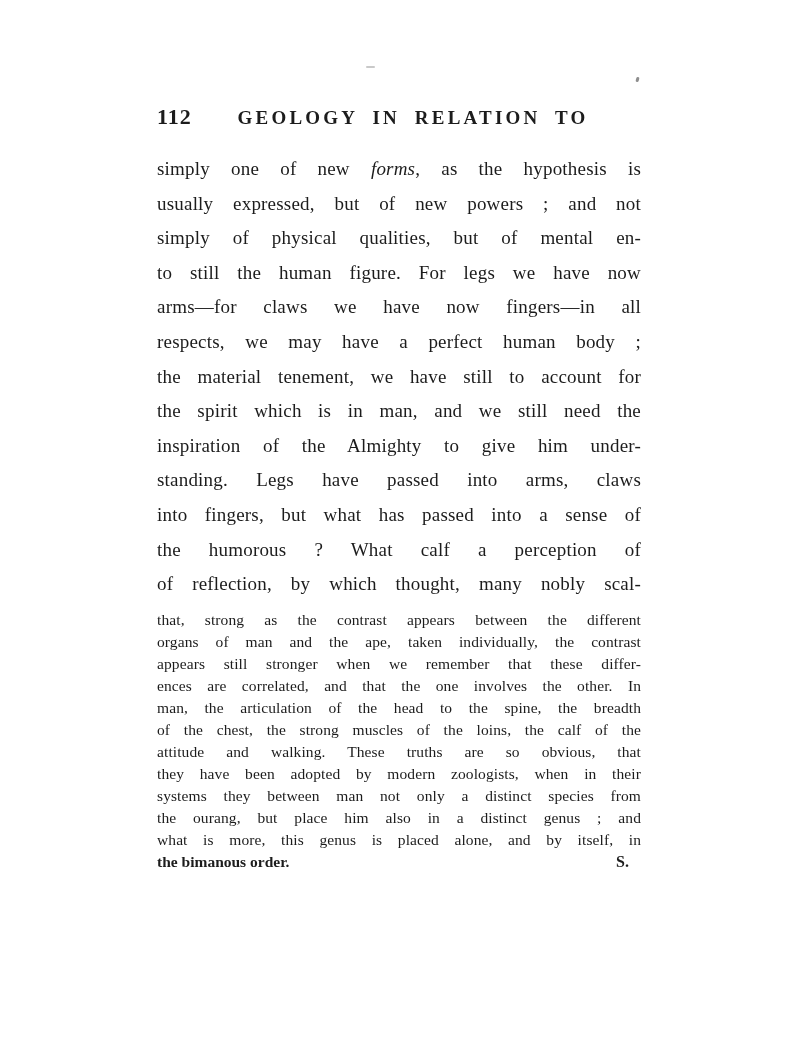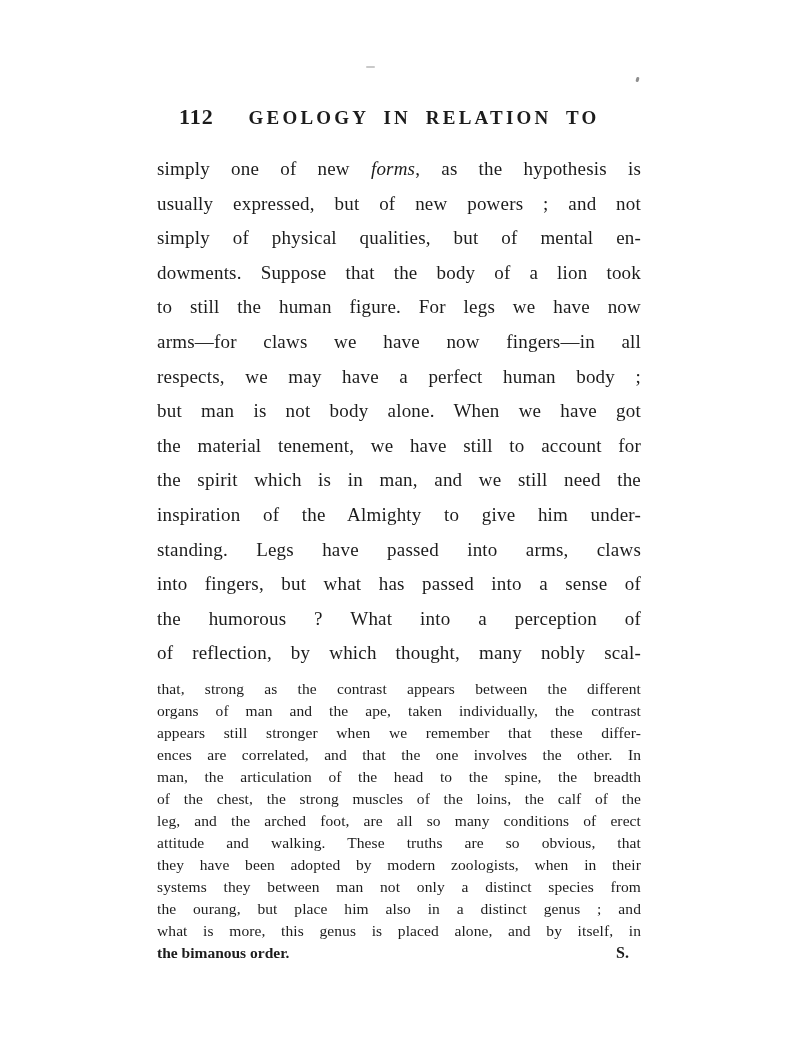--- a/index.html
+++ b/index.html
@@ -16,21 +16,20 @@
     font-family: "Liberation Serif", serif;
     color: #1c1c1c;
     box-sizing: border-box;
     padding: 104px 159px 0 157px;
   }
   
   .running-header {
     position: relative;
     height: 26px;
     margin-bottom: 22px;
-    margin-left: 22px;
   }
   .page-number {
     position: absolute;
     left: 0;
     top: 0;
     font-size: 22px;
     font-weight: bold;
     letter-spacing: 1px;
   }
   .header-title {
@@ -113,43 +112,40 @@
 
   <div class="running-header">
     <span class="page-number">112</span>
     <span class="header-title">GEOLOGY IN RELATION TO</span>
   </div>
 
   <div class="body-text">
       <div class="line">simply one of new <i>forms</i>, as the hypothesis is</div>
       <div class="line">usually expressed, but of new powers ; and not</div>
       <div class="line">simply of physical qualities, but of mental en-</div>
-      <div class="line">dowments. Suppose that the body of a lion took</div>
       <div class="line">to still the human figure. For legs we have now</div>
       <div class="line">arms—for claws we have now fingers—in all</div>
       <div class="line">respects, we may have a perfect human body ;</div>
-      <div class="line">but man is not body alone. When we have got</div>
       <div class="line">the material tenement, we have still to account for</div>
       <div class="line">the spirit which is in man, and we still need the</div>
       <div class="line">inspiration of the Almighty to give him under-</div>
       <div class="line">standing. Legs have passed into arms, claws</div>
       <div class="line">into fingers, but what has passed into a sense of</div>
-      <div class="line">the humorous ? What into a perception of</div>
+      <div class="line">the humorous ? What calf a perception of</div>
       <div class="line">of reflection, by which thought, many nobly scal-</div>
     </div>
 
   <div class="footnote">
     <div>
         <div class="line">that, strong as the contrast appears between the different</div>
         <div class="line">organs of man and the ape, taken individually, the contrast</div>
         <div class="line">appears still stronger when we remember that these differ-</div>
         <div class="line">ences are correlated, and that the one involves the other. In</div>
         <div class="line">man, the articulation of the head to the spine, the breadth</div>
         <div class="line">of the chest, the strong muscles of the loins, the calf of the</div>
-        <div class="line">leg, and the arched foot, are all so many conditions of erect</div>
         <div class="line">attitude and walking. These truths are so obvious, that</div>
         <div class="line">they have been adopted by modern zoologists, when in their</div>
         <div class="line">systems they between man not only a distinct species from</div>
         <div class="line">the ourang, but place him also in a distinct genus ; and</div>
         <div class="line">what is more, this genus is placed alone, and by itself, in</div>
       </div>
     <div class="footnote-last">
       <span>the bimanous order.</span>
       <span class="footnote-signature">S.</span>
     </div>

